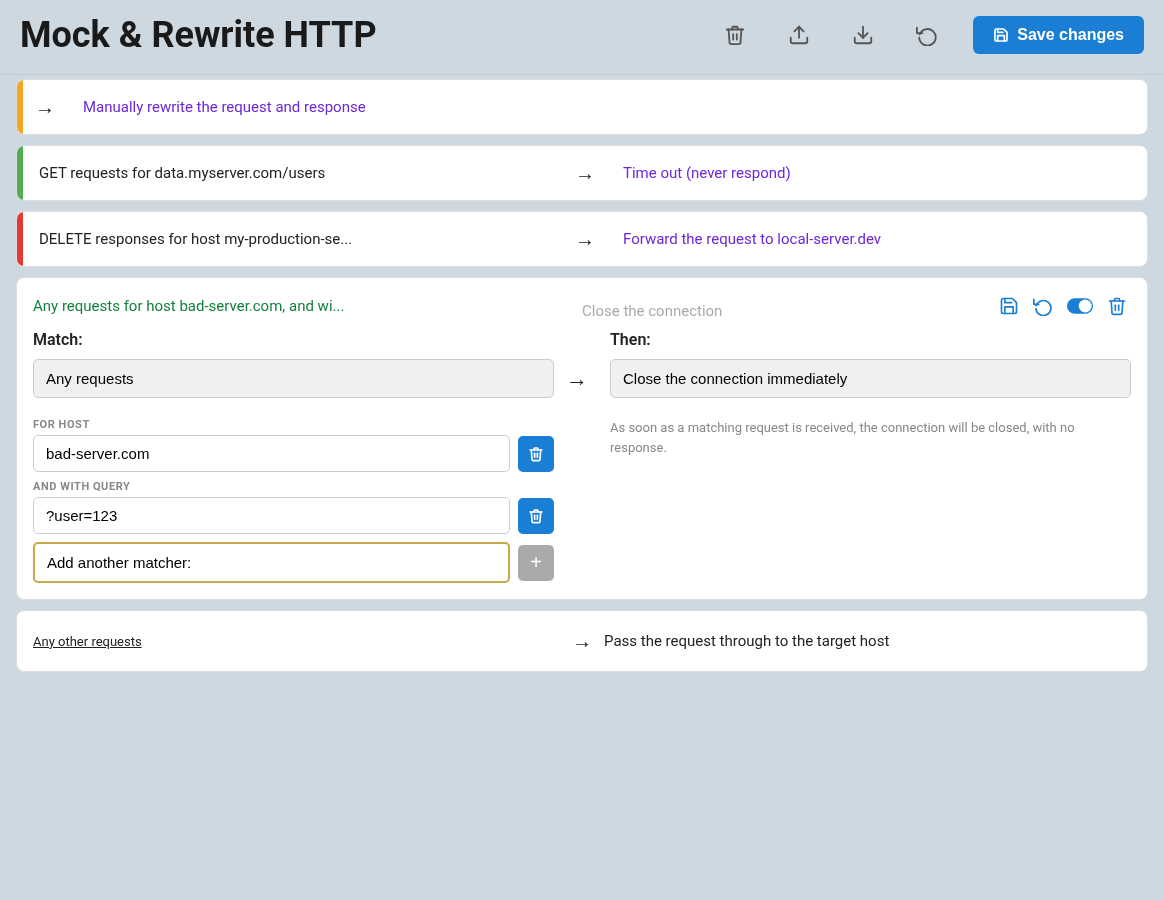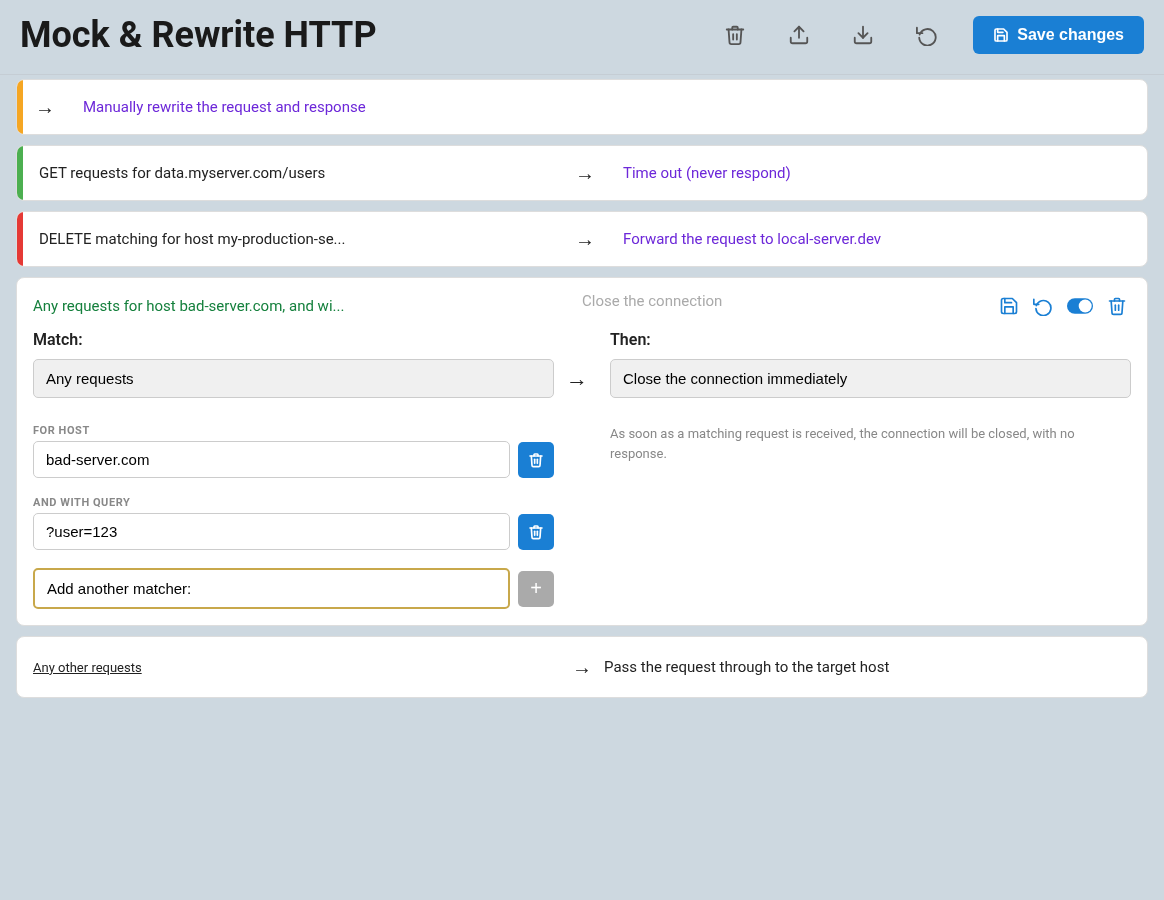--- a/index.html
+++ b/index.html
@@ -123,21 +123,21 @@
     .rule-card-header-left {
       flex: 1;
       font-size: 15px;
       color: #15803d;
     }
     .rule-card-header-right {
       flex: 1;
       font-size: 15px;
       color: #aaa;
       display: flex;
-      align-items: flex-start;
+      align-items: flex-end;
       gap: 18px;
     }
     .rule-card-header-right .rule-label {
       flex: 1;
     }
     .rule-card-icons {
       display: flex;
       align-items: center;
       gap: 6px;
     }
@@ -174,34 +174,34 @@
     }
     .then-label {
       font-size: 16px;
       font-weight: 600;
       margin-bottom: 10px;
     }
     .select-row {
       display: flex;
       align-items: center;
       gap: 8px;
-      margin-bottom: 26px;
+      margin-bottom: 20px;
     }
     .select-full {
       width: 100%;
       padding: 10px 12px;
       border: 1.5px solid #ccc;
       border-radius: 5px;
       font-size: 15px;
       background: #f0f0f0;
       appearance: none;
       cursor: pointer;
     }
     .field-group {
-      margin-bottom: 18px;
+      margin-bottom: 8px;
     }
     .field-label {
       font-size: 11px;
       font-weight: 700;
       color: #888;
       letter-spacing: 0.05em;
       margin-bottom: 4px;
       text-transform: uppercase;
     }
     .field-row {
@@ -364,21 +364,21 @@
 
   <div class="rule-row">
     <div class="rule-accent green"></div>
     <div class="rule-left">GET requests for data.myserver.com/users</div>
     <div class="rule-arrow">→</div>
     <div class="rule-right">Time out (never respond)</div>
   </div>
 
   <div class="rule-row">
     <div class="rule-accent red"></div>
-    <div class="rule-left">DELETE matching for host my-production-se...</div>
+    <div class="rule-left">DELETE responses for host my-production-se...</div>
     <div class="rule-arrow">→</div>
     <div class="rule-right">Forward the request to local-server.dev</div>
   </div>
 
   <div class="rule-card-expanded">
     <div class="rule-card-header">
       <div class="rule-card-header-left">Any requests for host bad-server.com, and wi...</div>
       <div class="rule-card-header-right">
         <span class="rule-label">Close the connection</span>
         <div class="rule-card-icons">

